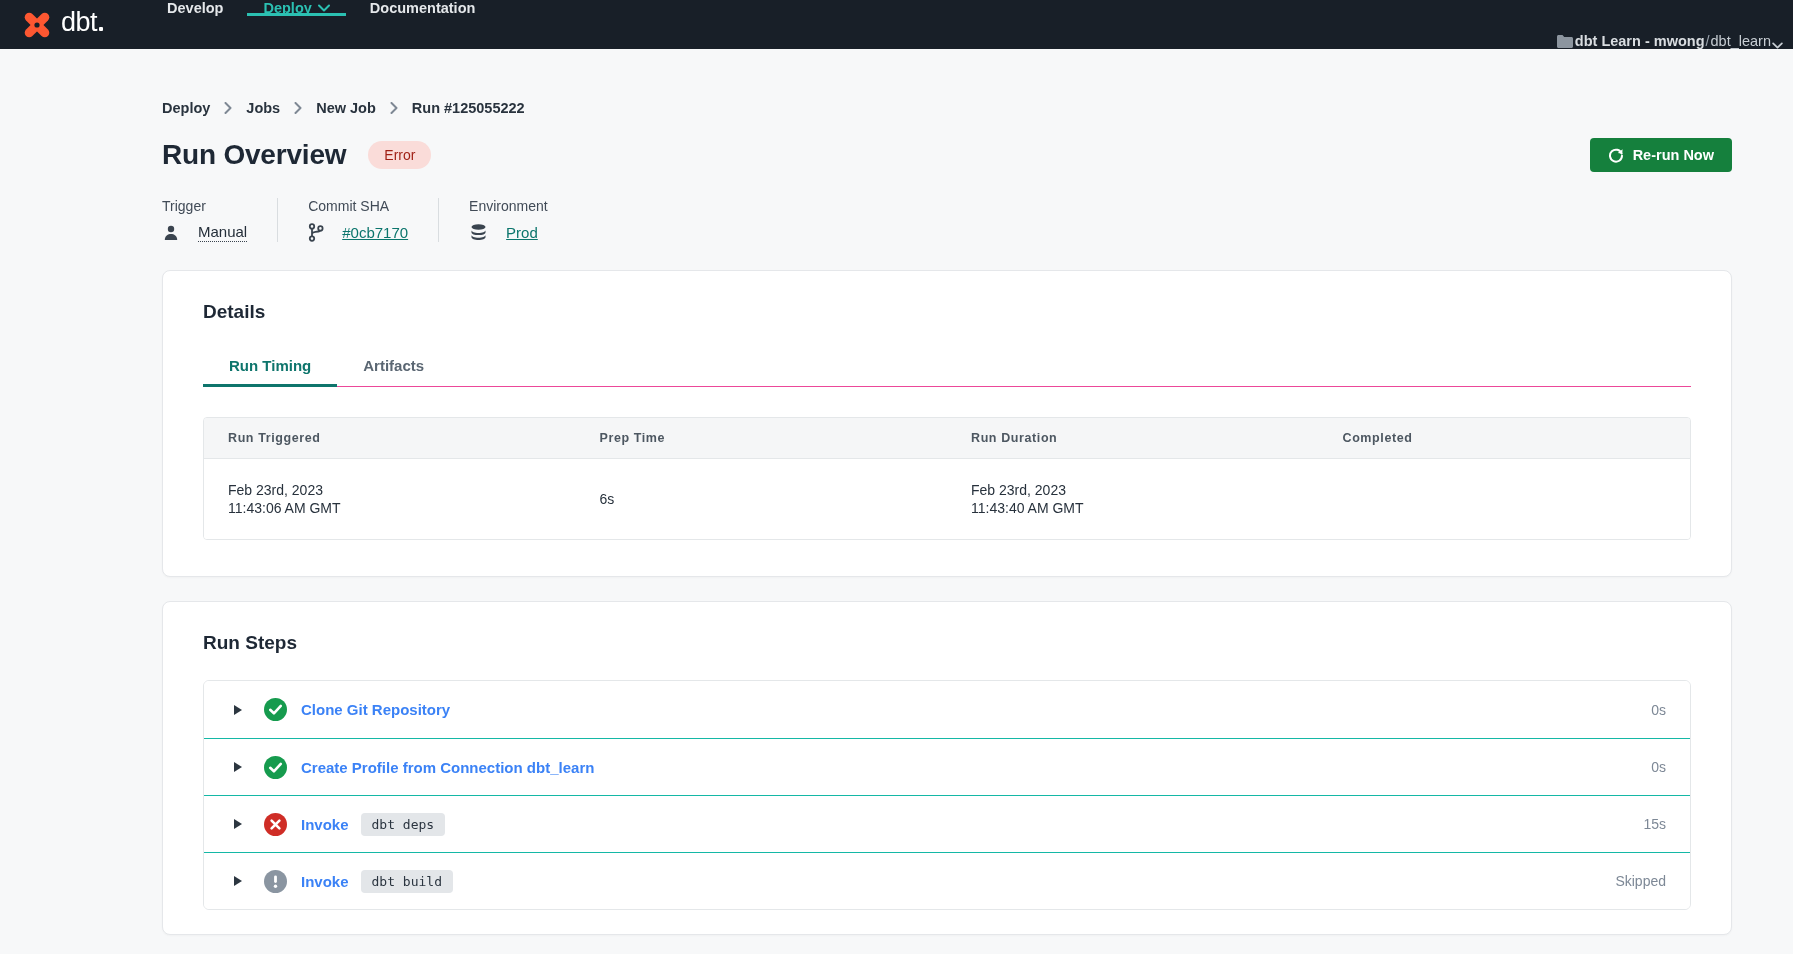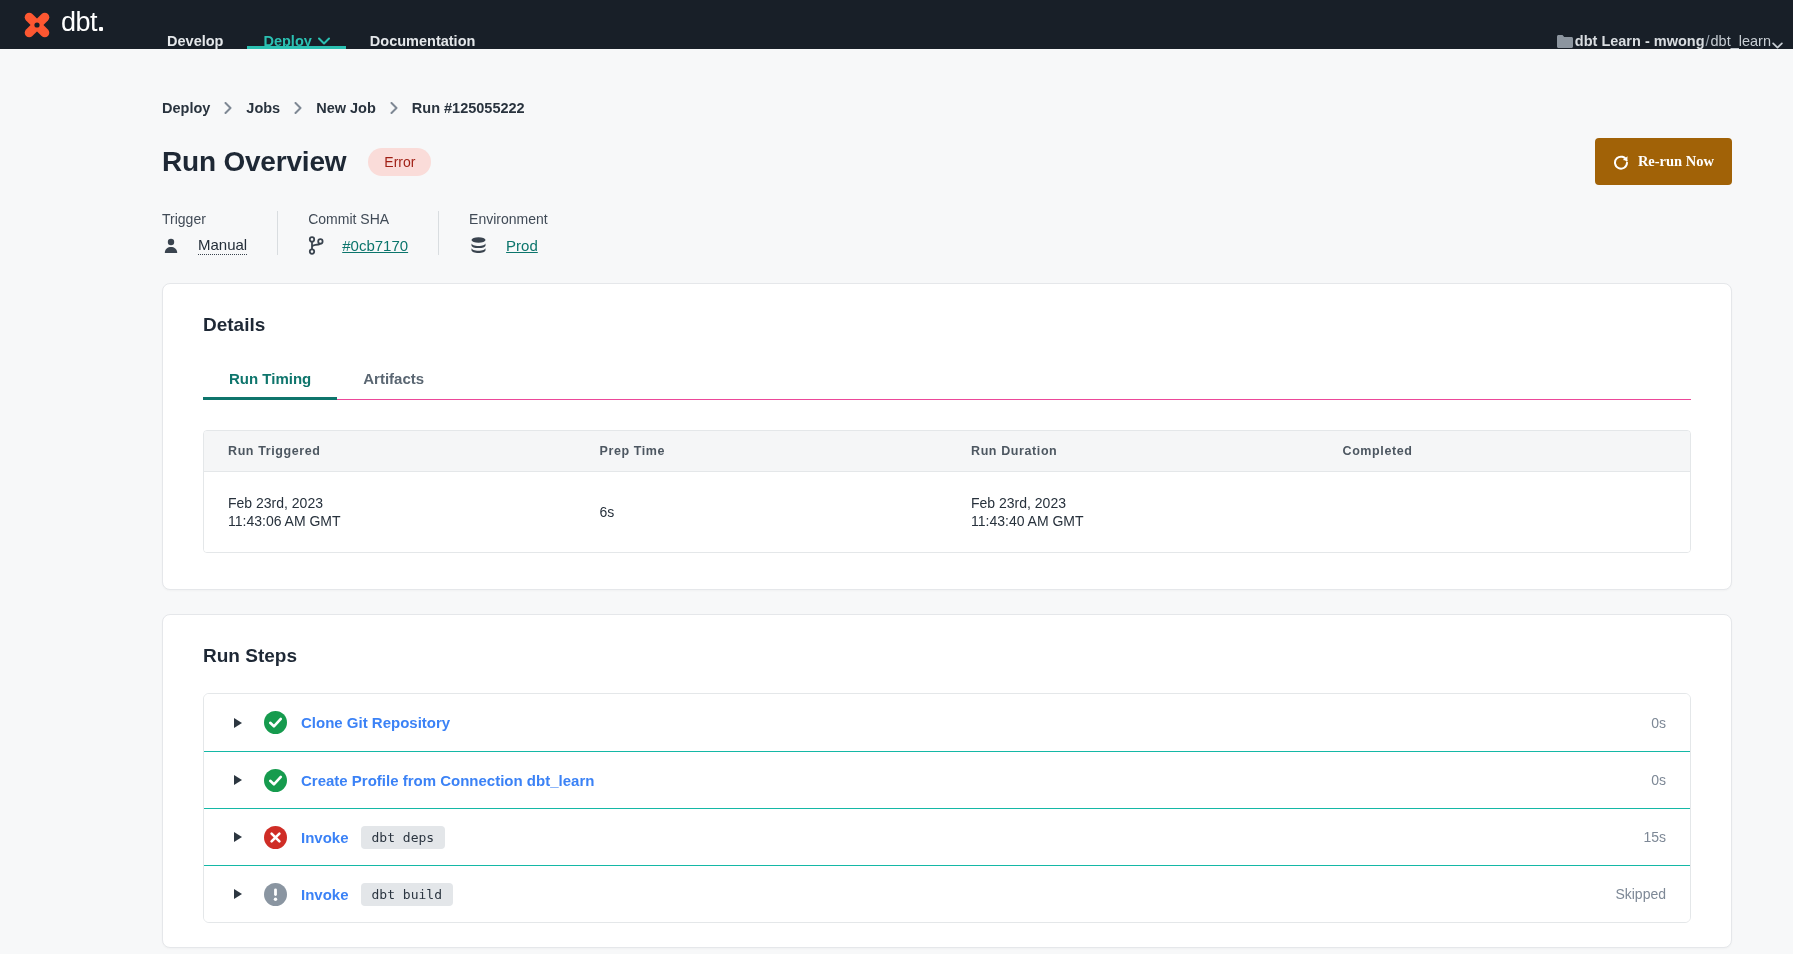--- a/index.html
+++ b/index.html
@@ -13,21 +13,21 @@
   
   .topnav {
     height:49px; background:#181f28; display:flex;
     align-items:stretch; justify-content:space-between;
     padding:0 22px 0 20px; color:#e8eaec;
   }
   .nav-left { display:flex; align-items:stretch; }
   .logo { display:flex; align-items:center; gap:7px; margin-right:48px; cursor:pointer; }
   .logo-text { color:#ffffff; font-size:27px; font-weight:normal; letter-spacing:-0.5px; position:relative; top:-2px;}
   .logo-text::after { content:""; display:inline-block; width:4px; height:4px; background:#fff; border-radius:1px; margin-left:2px; }
-  .nav-items { display:flex; align-items:flex-end; gap:8px; }
+  .nav-items { display:flex; align-items:flex-start; gap:8px; }
   .nav-item {
     display:flex; align-items:center; gap:6px; padding:0 16px;
     font-size:14.5px; font-weight:600; color:#e4e7ea; cursor:pointer;
     position:relative; text-decoration:none;
   }
   .nav-item.active { color:#2bc0b2; }
   .nav-item.active::after {
     content:""; position:absolute; left:0; right:0; bottom:0; height:3px; background:#2bc0b2;
   }
   .nav-right { display:flex; align-items:flex-end; gap:1px; font-size:14.5px; margin-right:-12px; cursor:pointer; white-space:nowrap; }
@@ -43,23 +43,23 @@
   .crumb-sep { display:flex; align-items:center; }
 
   .header-row { display:flex; align-items:center; margin-top:22px; }
   .page-title { font-size:28px; font-weight:700; color:#1e2835; letter-spacing:-0.2px; }
   .status-badge {
     margin-left:22px; background:#fadcd9; color:#9f1e13;
     font-size:14px; font-weight:400; padding:6px 16px; border-radius:16px;
   }
   .spacer { flex:1; }
   .rerun-btn {
-    display:flex; align-items:center; gap:9px; background:#a16207; color:#fff;
-    border:none; border-radius:4px; padding:15px 18px; font-size:14.5px; font-weight:700;
-    font-family:Liberation Serif, serif; cursor:pointer;
+    display:flex; align-items:center; gap:9px; background:#15803d; color:#fff;
+    border:none; border-radius:4px; padding:9px 18px; font-size:14.5px; font-weight:700;
+    font-family:Liberation Sans, sans-serif; cursor:pointer;
   }
 
   .meta-row { display:flex; align-items:flex-start; margin-top:26px; }
   .meta-block { padding-right:30px; }
   .meta-block + .meta-divider { width:1px; background:#d9dde0; align-self:stretch; }
   .meta-divider + .meta-block { padding-left:30px; }
   .meta-label { font-size:14px; color:#414b57; }
   .meta-value { display:flex; align-items:center; gap:18px; margin-top:9px; font-size:15px; color:#242e39; }
   .meta-value .dotted { border-bottom:1px dotted #3a444f; padding-bottom:1px; }
   .meta-value a { color:#0b756c; text-decoration:underline; cursor:pointer; }

